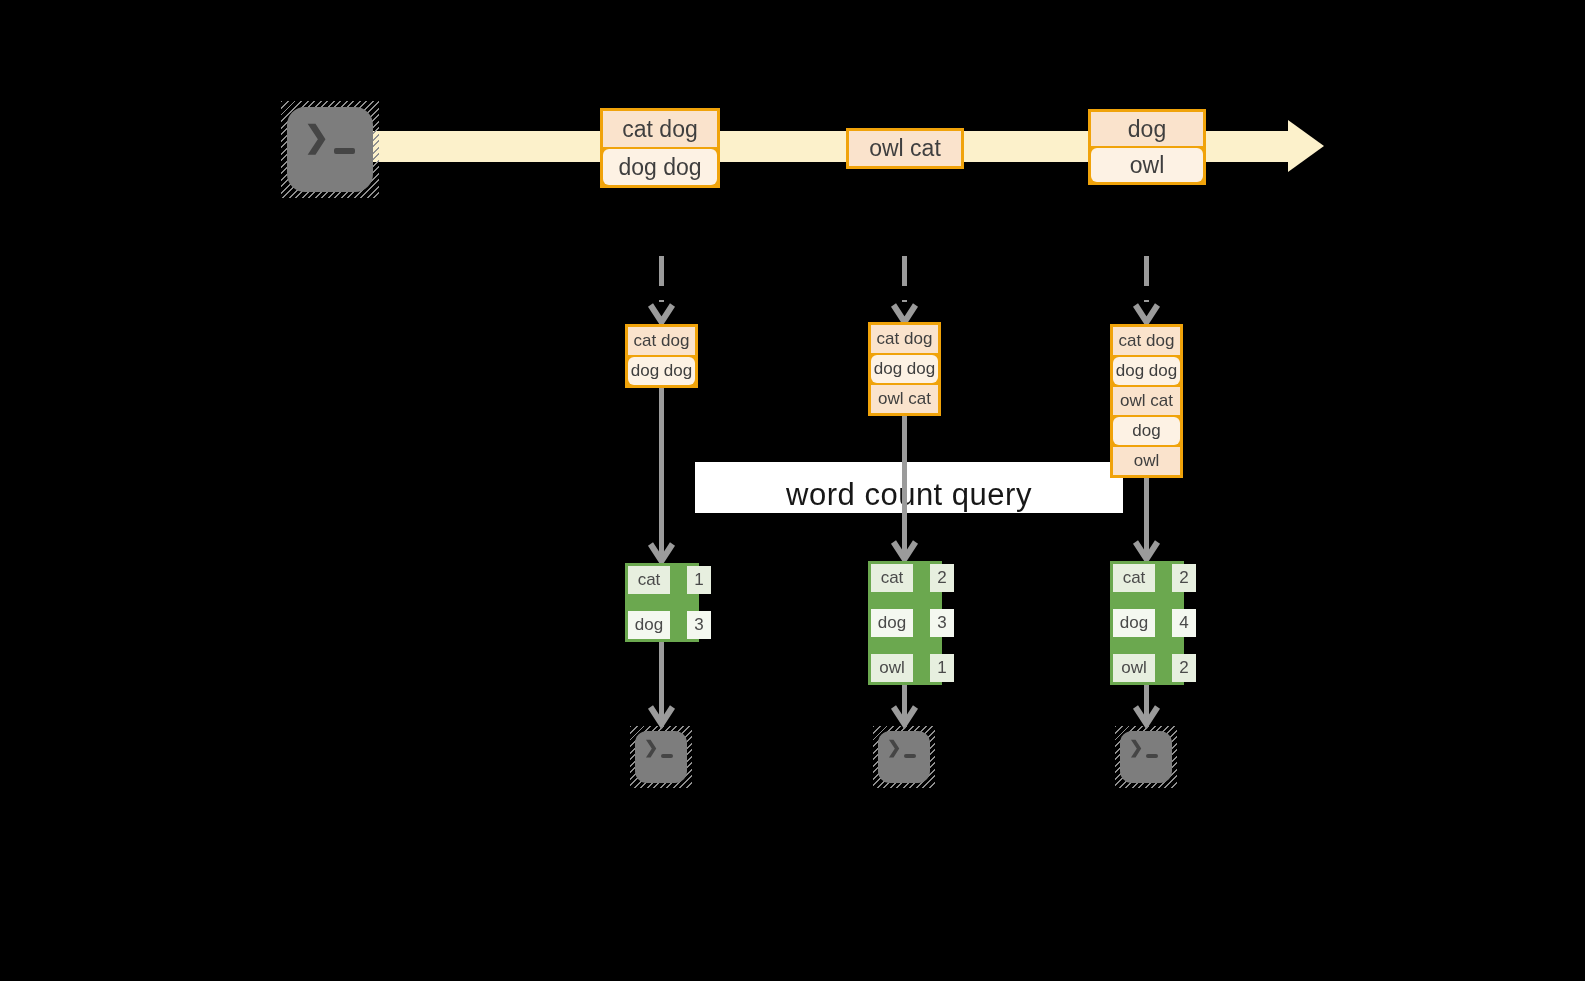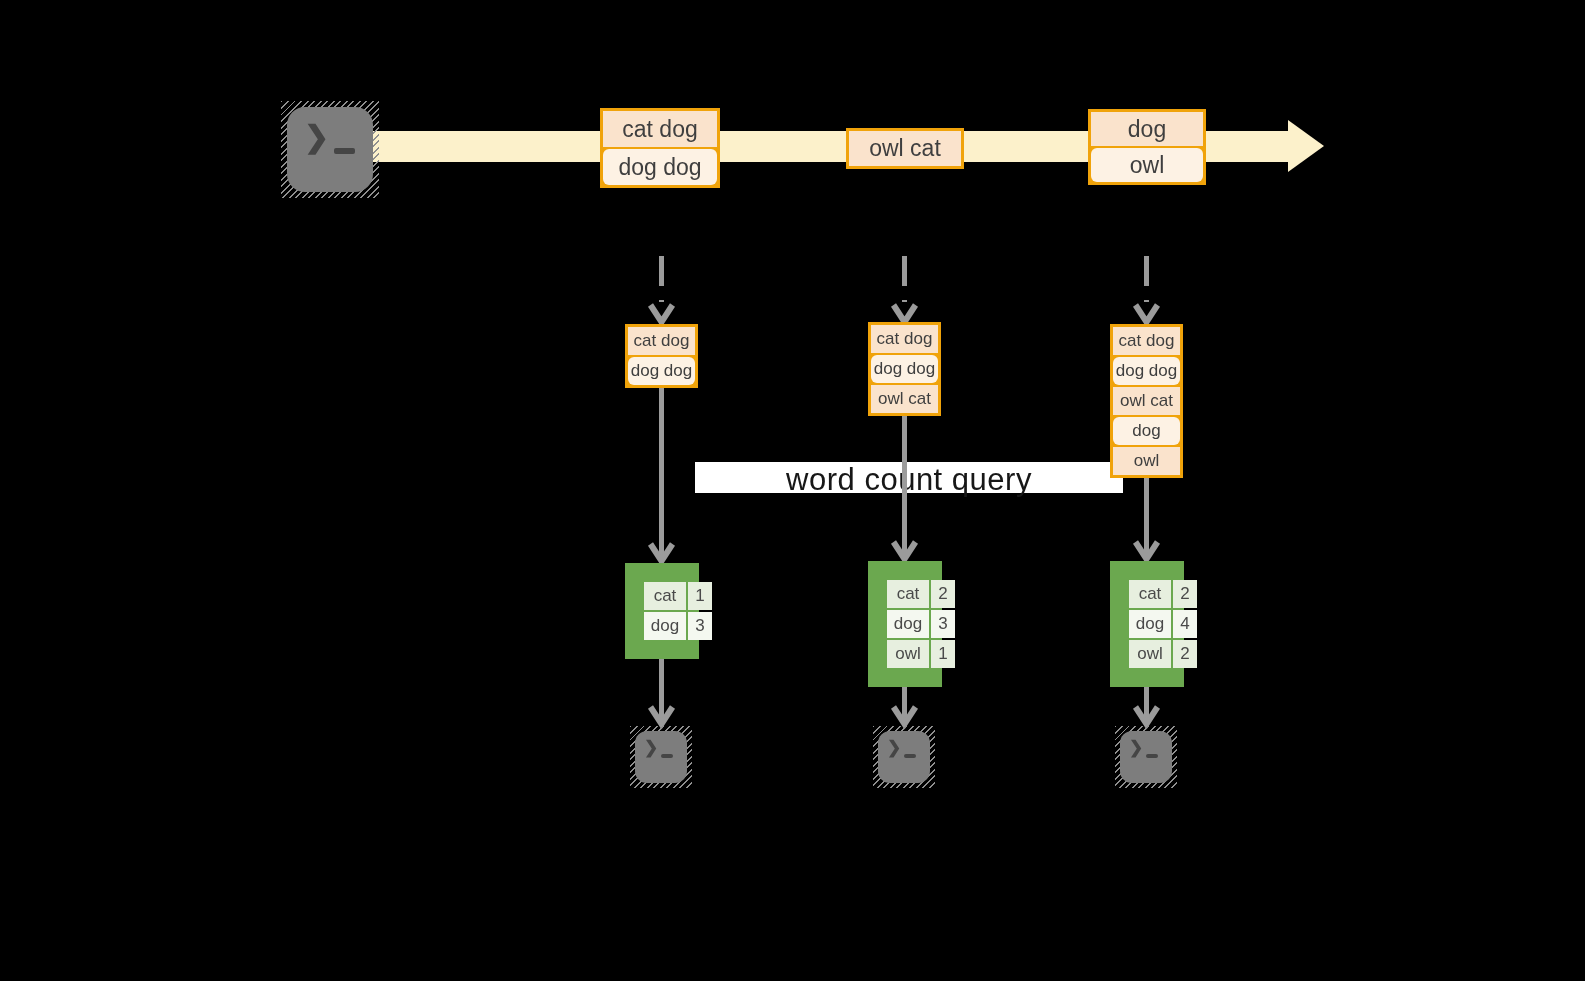--- a/index.html
+++ b/index.html
@@ -40,30 +40,30 @@
   }
   .cell{display:flex;align-items:center;justify-content:center;color:#3F3F3F;}
   .peach{background:#FAE3CC;}
   .cream{background:#FDF2E4;border-radius:6px;}
   .f23{font-size:23px;}
   .f17{font-size:17px;}
 
   
   .gbox{
     display:grid;grid-template-columns:42px 24px;grid-auto-rows:28px;
-    box-sizing:border-box;background:#6BA84F;padding:19px;gap:2px;z-index:3;width:74px;
+    box-sizing:border-box;background:#6BA84F;padding:3px;gap:17px;z-index:3;width:74px;
   }
   .gbox .cell{color:#4A4A4A;font-size:17px;}
   .ga{background:#E7EFDF;}
   .gb{background:#F4F8F0;}
 
   
   .query-band{
-    left:695px;top:462px;width:428px;height:31px;background:#FFFFFF;z-index:1;
-    display:flex;align-items:flex-start;justify-content:center;
+    left:695px;top:462px;width:428px;height:51px;background:#FFFFFF;z-index:1;
+    display:flex;align-items:flex-end;justify-content:center;
     font-size:31px;color:#171717;letter-spacing:0.5px;
   }
 
   
   .overlay{left:0;top:0;z-index:2;pointer-events:none;}
 </style>
 </head>
 <body>
 
 <div class="canvas">

